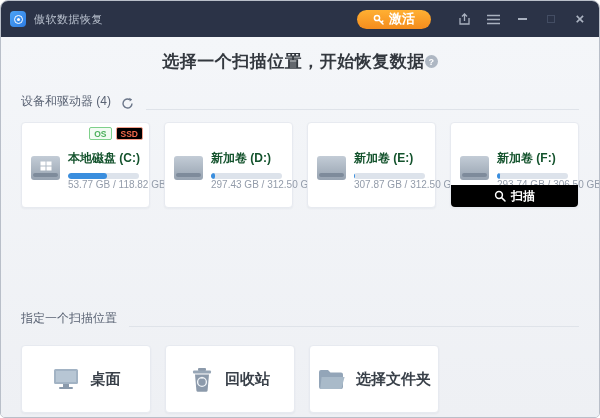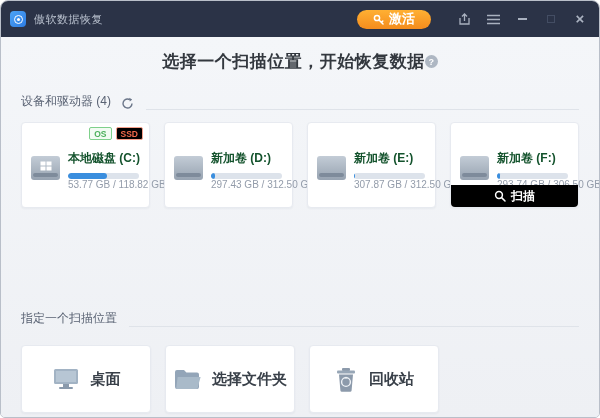--- a/index.html
+++ b/index.html
@@ -250,37 +250,37 @@
             <rect x="4" y="4" width="20" height="11" fill="#b7c6d4"></rect>
             <rect x="11" y="17" width="6" height="3" fill="#8a9aac"></rect>
             <rect x="7" y="20" width="14" height="2" rx="1" fill="#8a9aac"></rect>
           </svg>
         </span>
         <span class="loc-label">桌面</span>
       </div>
 
       <div class="loc-card">
         <span style="display:flex;">
-          <svg width="28" height="23" viewBox="0 0 28 23">
-            <path d="M2 4 a2 2 0 0 1 2 -2 h7 l2.4 2.6 H24 a2 2 0 0 1 2 2 V19 a2 2 0 0 1 -2 2 H4 a2 2 0 0 1 -2 -2 Z" fill="#93a5b8"></path>
-            <path d="M4.6 9 h23 l-3 11 a1.8 1.8 0 0 1 -1.7 1 H3.2 Z" fill="#a9bac9"></path>
-          </svg>
-        </span>
-        <span class="loc-label">选择文件夹</span>
-      </div>
-
-      <div class="loc-card">
-        <span style="display:flex;">
           <svg width="24" height="25" viewBox="0 0 24 25">
             <rect x="8" y="1" width="8" height="3" rx="1" fill="#8c9aab"></rect>
             <rect x="3" y="3.5" width="18" height="3" rx="1" fill="#97a6b6"></rect>
             <path d="M5 7.5 h14 l-1.4 16 a1.5 1.5 0 0 1 -1.5 1.3 h-8.2 a1.5 1.5 0 0 1 -1.5 -1.3 Z" fill="#8c9aab"></path>
             <circle cx="12" cy="15" r="4.4" fill="none" stroke="#eef2f6" stroke-width="1.4"></circle>
             <path d="M12 9.6 l1.6 2 h-3.2 Z" fill="#eef2f6"></path>
           </svg>
         </span>
         <span class="loc-label">回收站</span>
       </div>
 
+      <div class="loc-card">
+        <span style="display:flex;">
+          <svg width="28" height="23" viewBox="0 0 28 23">
+            <path d="M2 4 a2 2 0 0 1 2 -2 h7 l2.4 2.6 H24 a2 2 0 0 1 2 2 V19 a2 2 0 0 1 -2 2 H4 a2 2 0 0 1 -2 -2 Z" fill="#93a5b8"></path>
+            <path d="M4.6 9 h23 l-3 11 a1.8 1.8 0 0 1 -1.7 1 H3.2 Z" fill="#a9bac9"></path>
+          </svg>
+        </span>
+        <span class="loc-label">选择文件夹</span>
+      </div>
+
     </div>
 
   </div>
 </div>
 
 </body></html>

